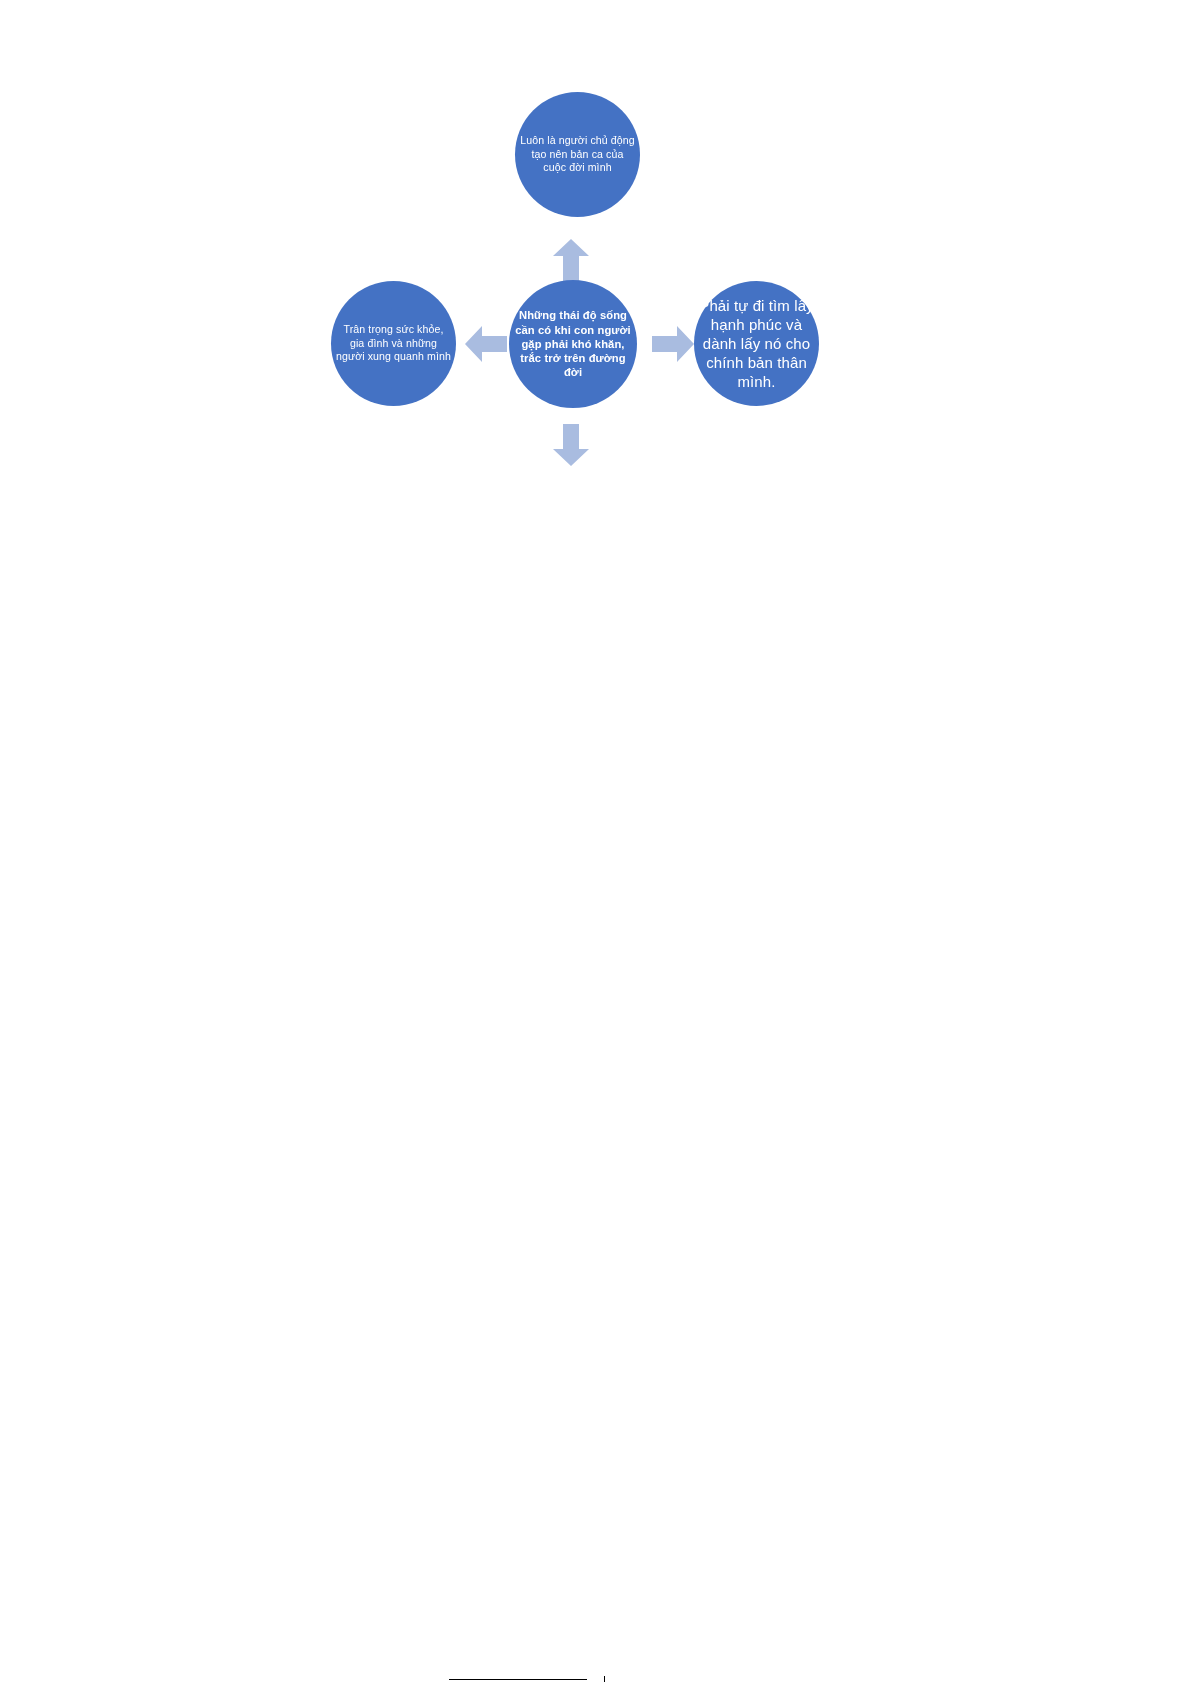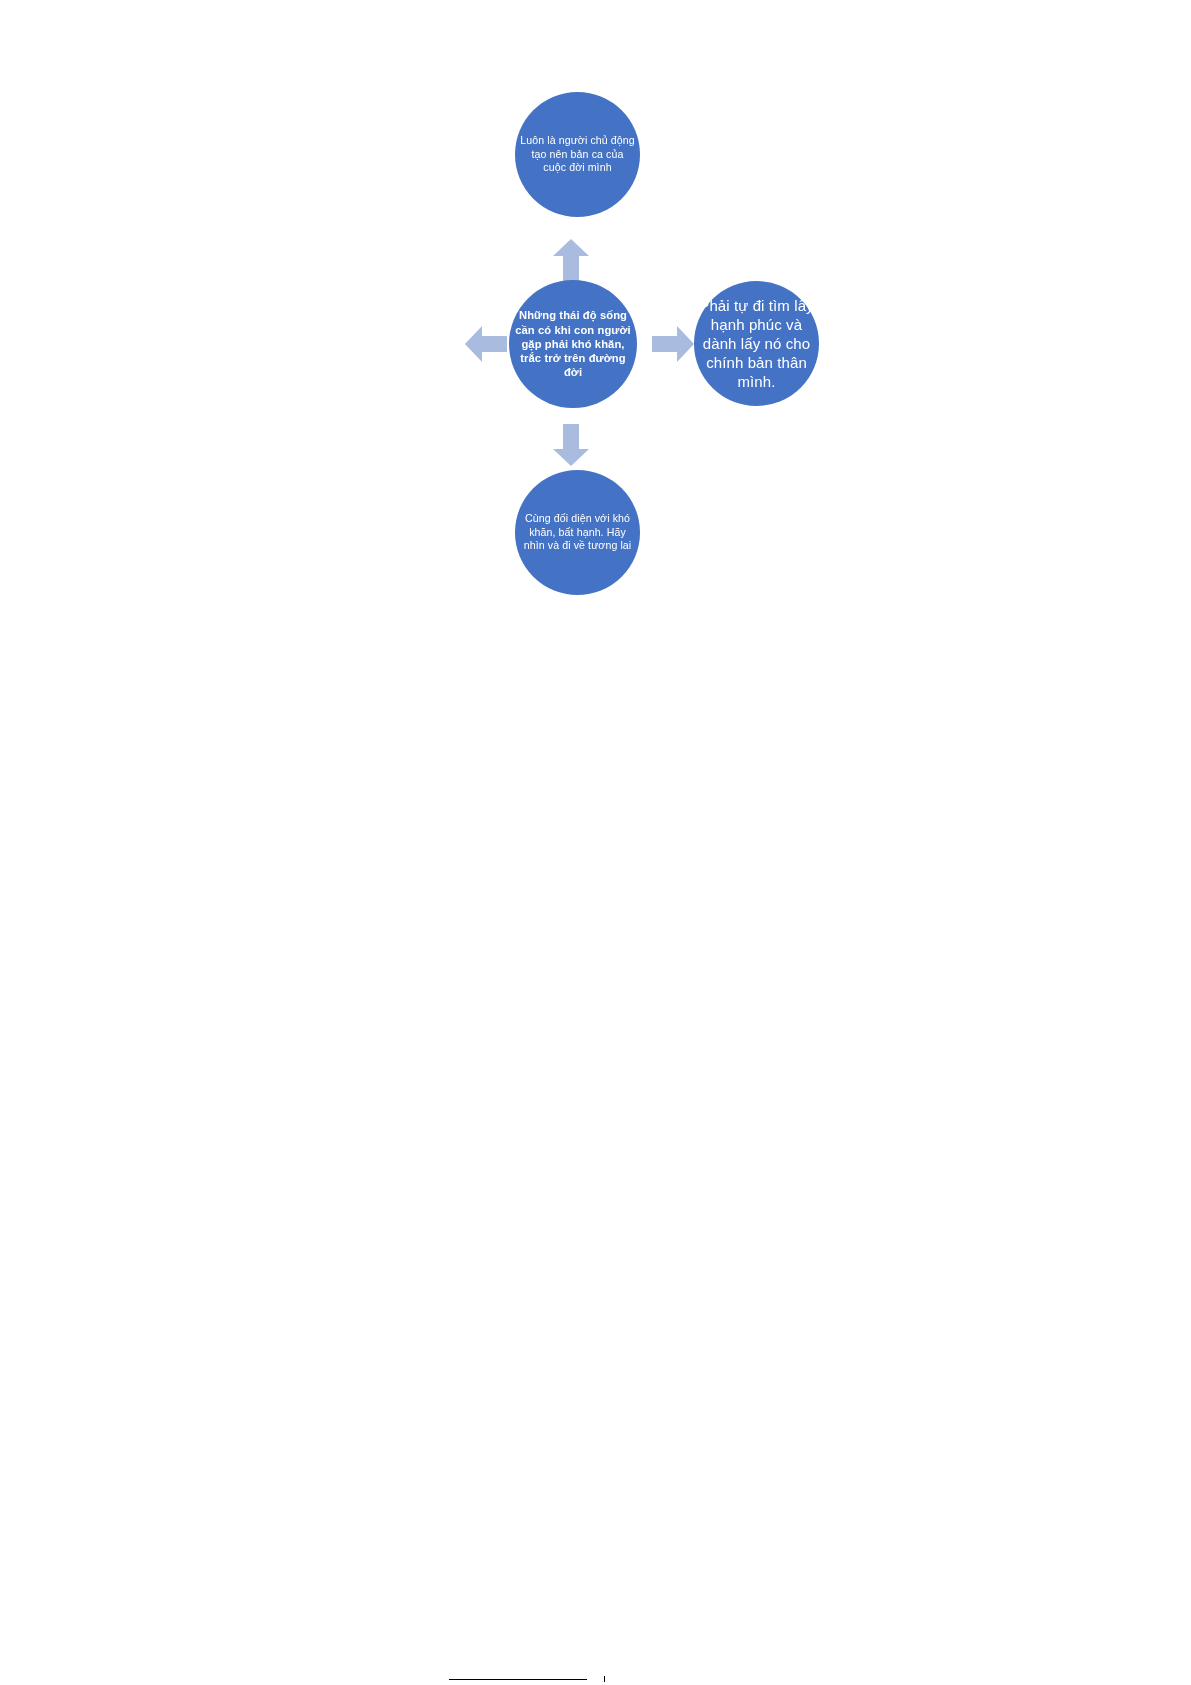--- a/index.html
+++ b/index.html
@@ -150,24 +150,24 @@
   </div>
 
   <div class="node" id="node-top">
     <span class="node-text">Luôn là người chủ động tạo nên bản ca của cuộc đời mình</span>
   </div>
 
   <div class="node" id="node-right">
     <span class="node-text">Phải tự đi tìm lấy hạnh phúc và dành lấy nó cho chính bản thân mình.</span>
   </div>
 
-  <div class="node" id="node-bottom">
-    <span class="node-text">Cùng đối diện với khó khăn, bất hạnh. Hãy nhìn và đi về tương lai</span>
+
+  <div class="node" id="node-left">
+    <span class="node-text">Trân trọng sức khỏe, gia đình và những người xung quanh mình</span>
   </div>
-
 
   <div class="node" id="node-center">
     <span class="node-text">Những thái độ sống cần có khi con người gặp phải khó khăn, trắc trở trên đường đời</span>
   </div>
 
   <div id="footer-rule"></div>
   <div id="footer-dot"></div>
 
 </div>
 

